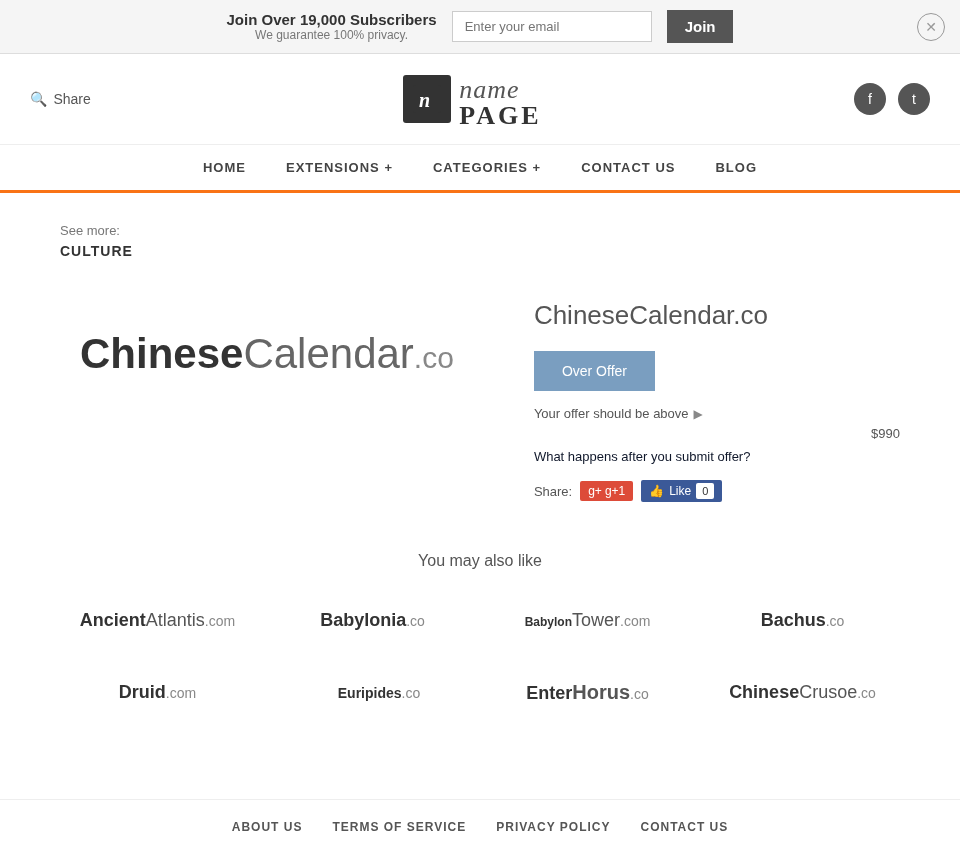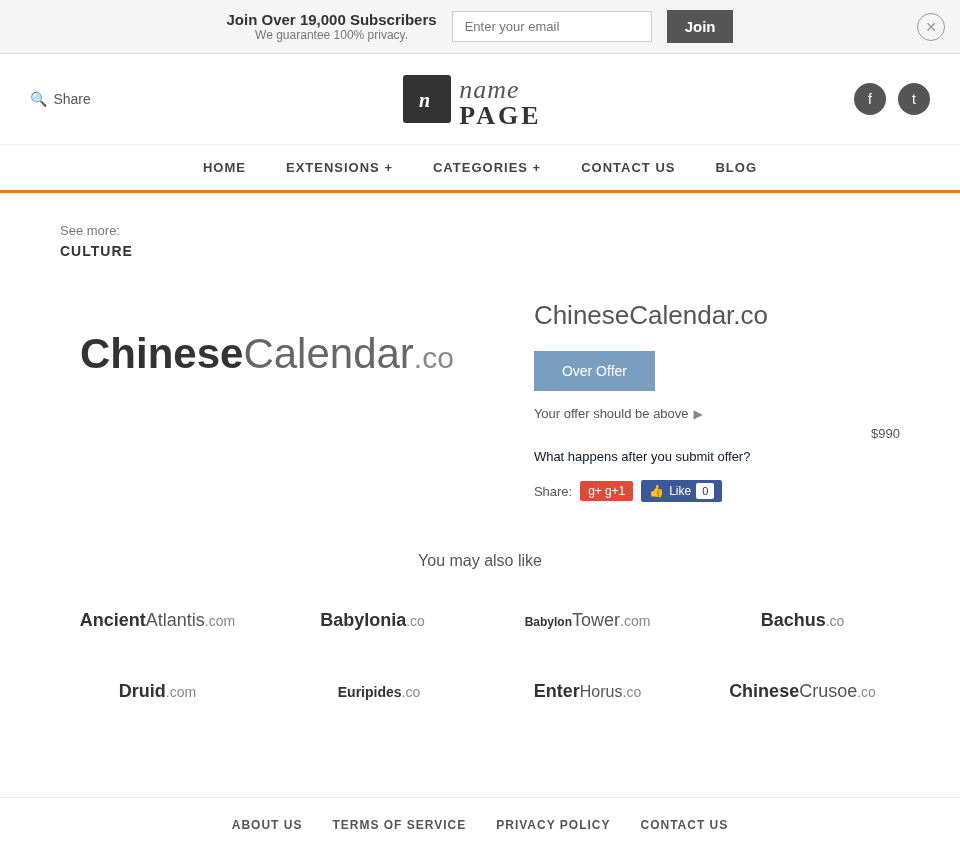--- a/index.html
+++ b/index.html
@@ -429,21 +429,21 @@
           <span style="font-weight:bold; color:#333; font-size:18px;">Druid</span><span style="font-size:14px; color:#888;">.com</span>
         </span>
       </div>
       <div class="domain-item">
         <span class="domain-item-text">
           <span style="font-weight:bold; color:#333; font-size:14px;margin-left:13px;">Euripides</span><span style="font-size:14px; color:#888;">.co</span>
         </span>
       </div>
       <div class="domain-item">
         <span class="domain-item-text">
-          <span style="font-weight:bold; color:#333; font-size:18px;">Enter</span><span style="font-weight:400; color:#555; font-size:16px;">Horus</span><span style="font-size:14px; color:#888;">.co</span>
+          <span style="font-weight:bold; color:#333; font-size:18px;">Enter</span><span style="font-weight:700; color:#555; font-size:20px;">Horus</span><span style="font-size:14px; color:#888;">.co</span>
         </span>
       </div>
       <div class="domain-item">
         <span class="domain-item-text">
           <span style="font-weight:bold; color:#333; font-size:18px;">Chinese</span><span style="font-weight:300; color:#555; font-size:18px;">Crusoe</span><span style="font-size:14px; color:#888;">.co</span>
         </span>
       </div>
     </div>
   </div>
 </div>

